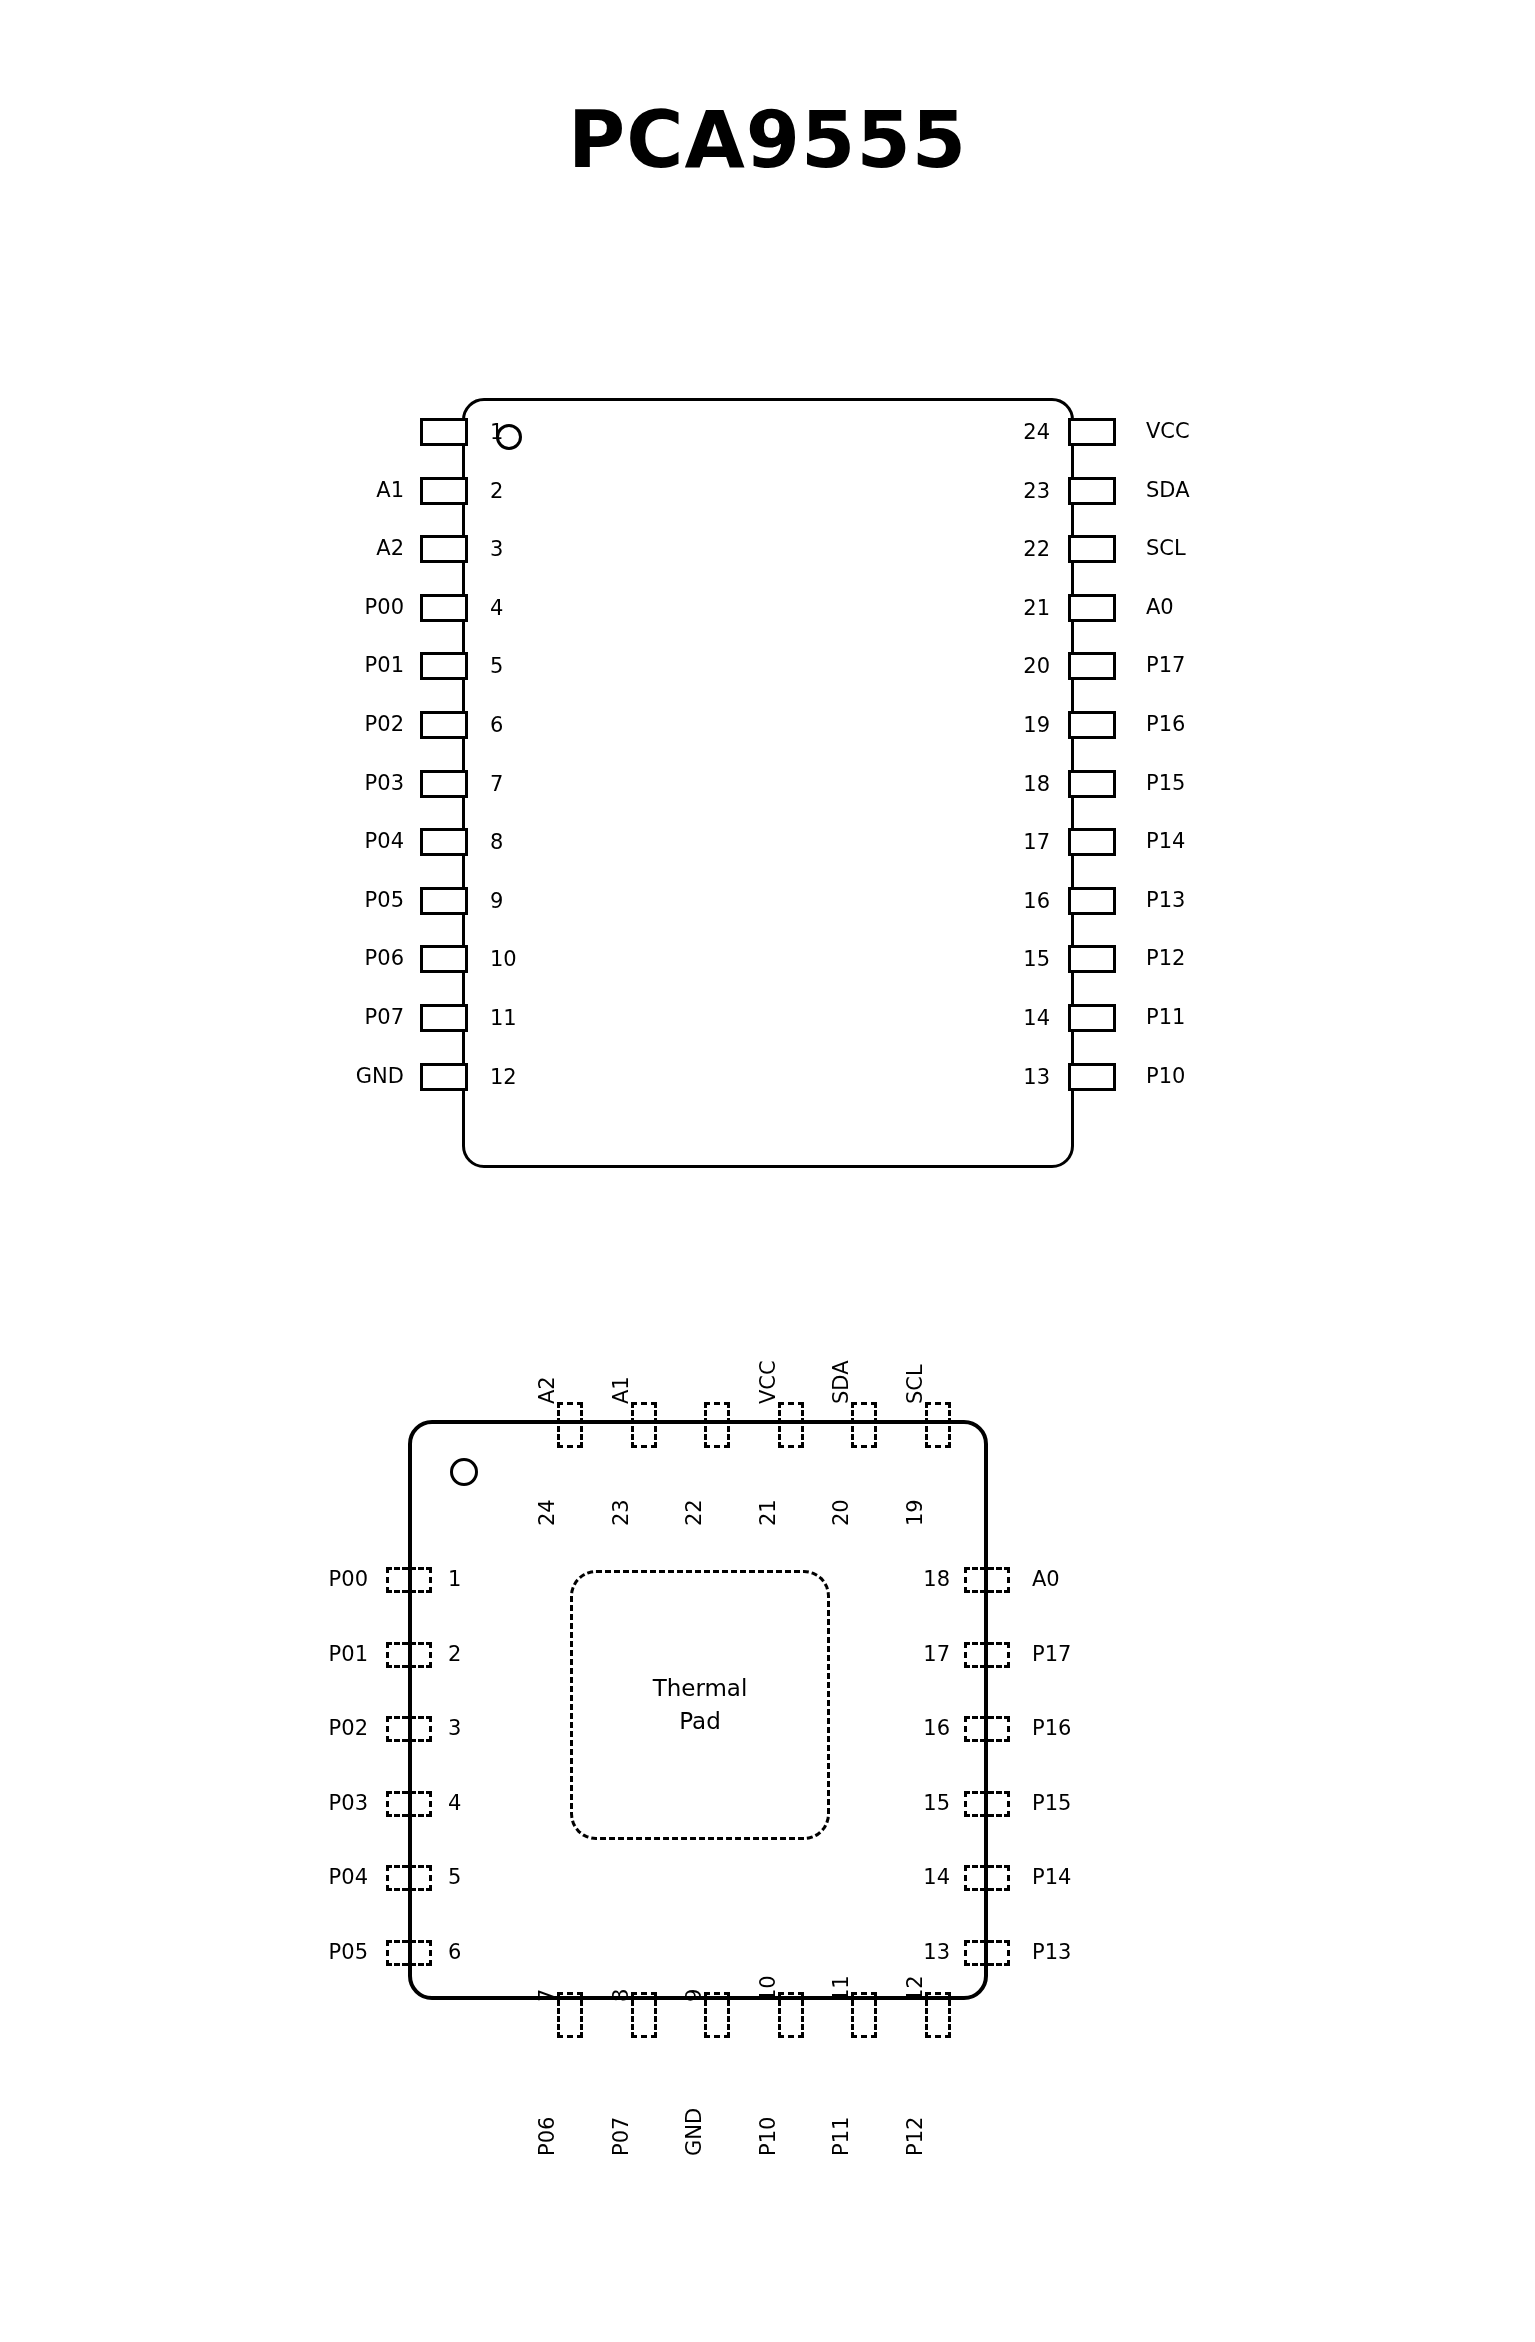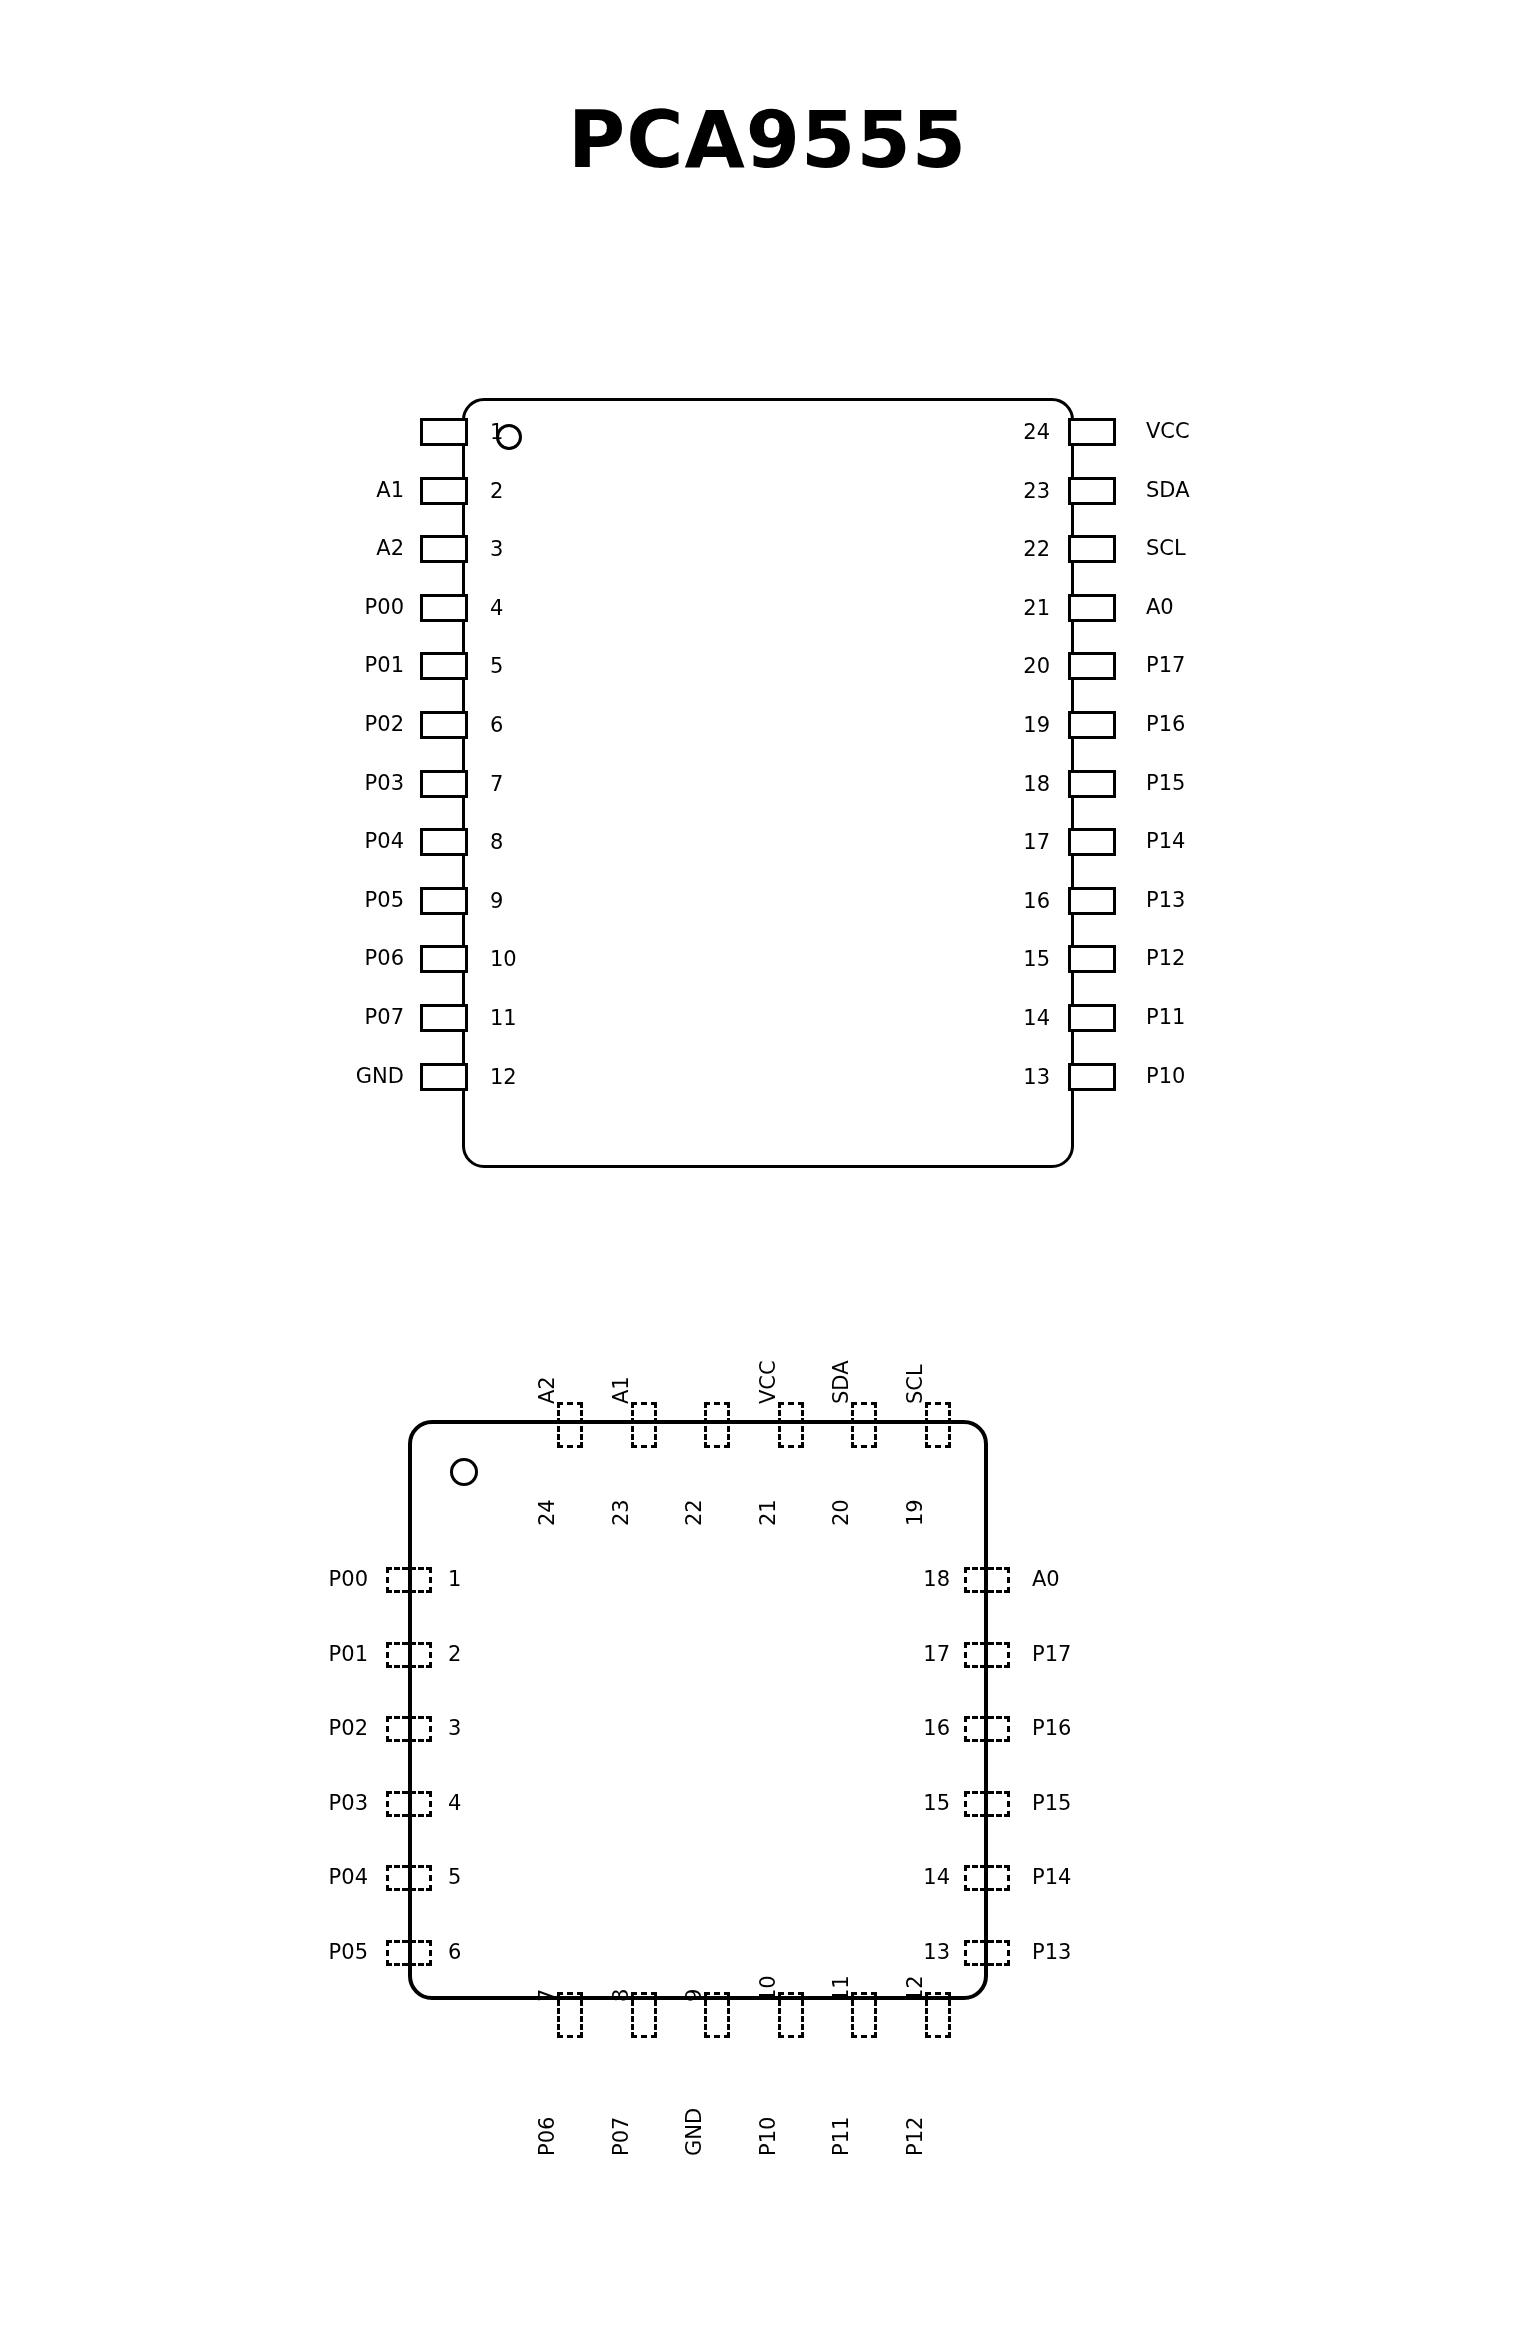--- a/index.html
+++ b/index.html
@@ -258,20 +258,24 @@
       <div class="soic-num-right" style="top: 636px;">14</div>
       <div class="soic-pin right" style="top: 692.6px;"></div>
       <div class="soic-lbl-right" style="top: 693.6px;">P10</div>
       <div class="soic-num-right" style="top: 694.6px;">13</div>
     </div>
 </div>
 
 <div id="pkg-qfn">
   <div id="qfn-body"></div>
   <div id="qfn-dot"></div>
+  <div id="thermal-pad">
+    <div>Thermal</div>
+    <div>Pad</div>
+  </div>
   <div id="qfn-pins">
       <div class="qfn-pin h" style="left: 116px; top: 267px;"></div>
       <div class="qfn-num" style="left: 178px; top: 267px;">1</div>
       <div class="qfn-lbl" style="left: 0px; width: 98px; text-align: right; top: 267px;">P00</div>
       <div class="qfn-pin h" style="left: 116px; top: 341.5px;"></div>
       <div class="qfn-num" style="left: 178px; top: 341.5px;">2</div>
       <div class="qfn-lbl" style="left: 0px; width: 98px; text-align: right; top: 341.5px;">P01</div>
       <div class="qfn-pin h" style="left: 116px; top: 416px;"></div>
       <div class="qfn-num" style="left: 178px; top: 416px;">3</div>
       <div class="qfn-lbl" style="left: 0px; width: 98px; text-align: right; top: 416px;">P02</div>

